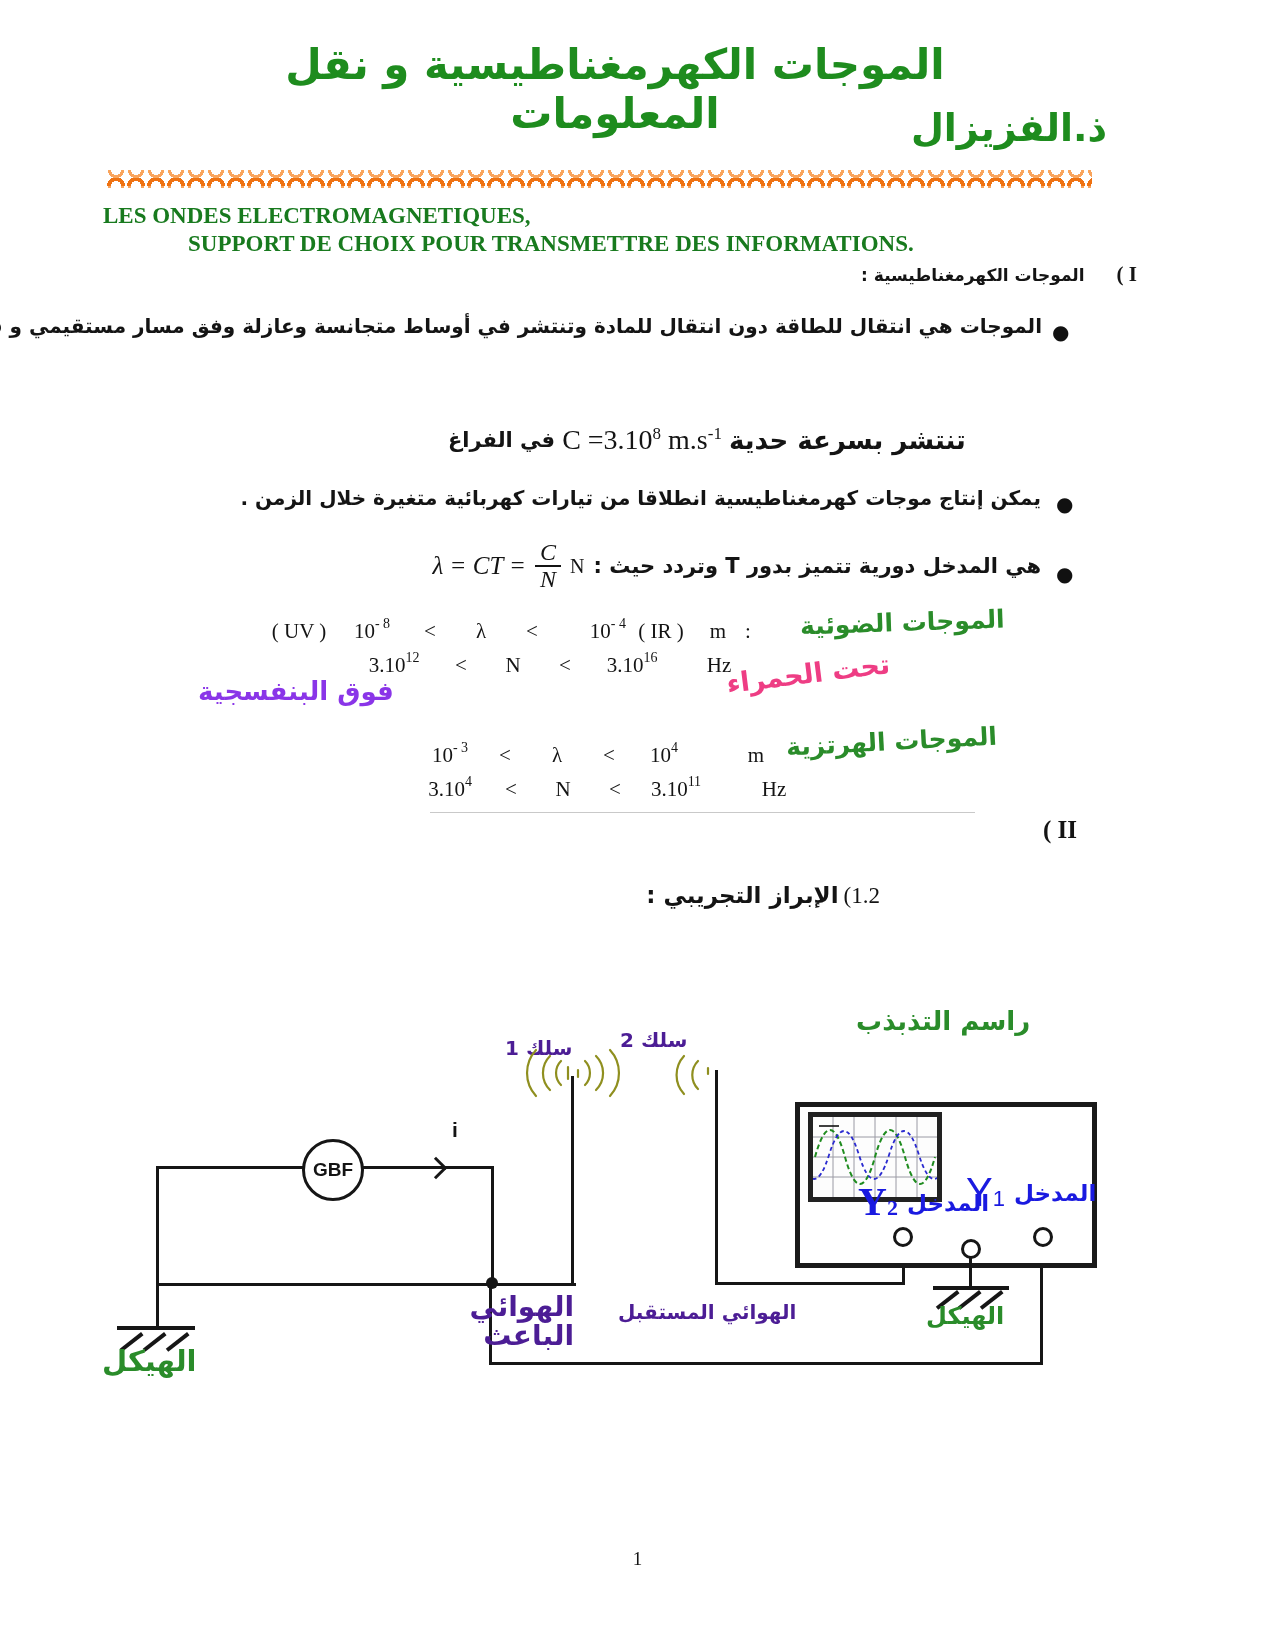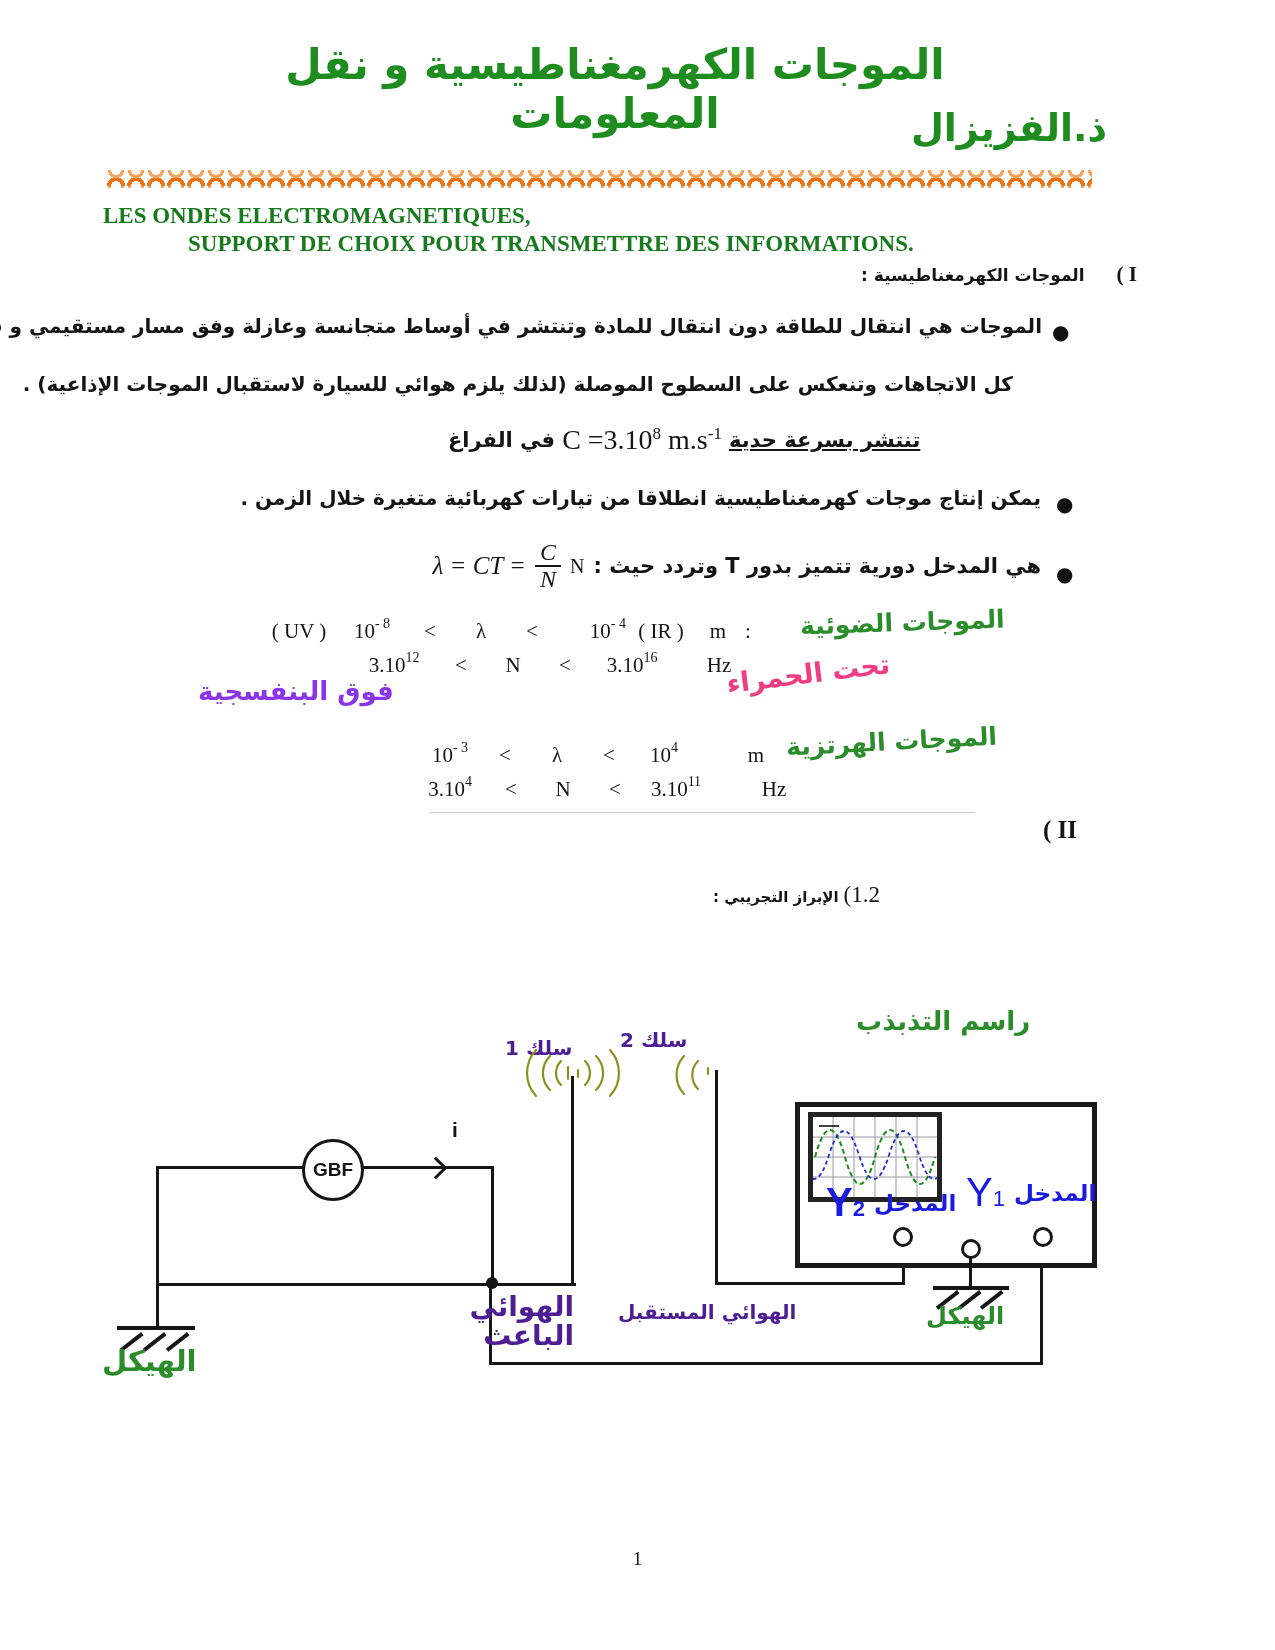--- a/index.html
+++ b/index.html
@@ -49,26 +49,25 @@
   <div class="abs fr" style="left:103px;top:203px;">LES ONDES ELECTROMAGNETIQUES,</div>
   <div class="abs fr" style="left:188px;top:231px;">SUPPORT DE CHOIX POUR TRANSMETTRE DES INFORMATIONS.</div>
 
   <div class="abs secrow" style="right:138px;top:262px;gap:32px;">
     <span class="ar" dir="rtl" style="font-size:17px;">الموجات الكهرمغناطيسية :</span>
     <span class="serif" style="font-size:21px;font-weight:bold;">( I</span>
   </div>
 
   <div class="abs bullet-dot" style="left:1052px;top:320px;">●</div>
   <div class="abs ar nowrap" dir="rtl" style="right:233px;top:314px;font-size:20px;">الموجات هي انتقال للطاقة دون انتقال للمادة وتنتشر في أوساط متجانسة وعازلة وفق مسار مستقيمي و في</div>
-  <div class="abs ar nowrap" dir="rtl" style="right:262px;top:372px;font-size:20px;">كل الاتجاهات وتنعكس على السطوح الموصلة (لذلك يلزم هوائي للسيارة لاستقبال الموجات الإذاعية) .</div>
 
   <div class="abs" style="left:448px;top:424px;display:flex;align-items:center;gap:7px;">
     <span class="ar" dir="rtl" style="font-size:21px;">في الفراغ</span>
     <span class="serif nowrap" style="font-size:28px;"><span>C =3.10</span><span class="sup" style="font-size:17px;">8</span> <span>m.s</span><span class="sup" style="font-size:17px;">-1</span></span>
-    <span class="ar" dir="rtl" style="font-size:21px;text-decoration:underline;">تنتشر بسرعة حدية</span>
+    <span class="ar" dir="rtl" style="font-size:26px;">تنتشر بسرعة حدية</span>
   </div>
 
   <div class="abs bullet-dot" style="left:1056px;top:492px;">●</div>
   <div class="abs ar nowrap" dir="rtl" style="right:234px;top:486px;font-size:20px;">يمكن إنتاج موجات كهرمغناطيسية انطلاقا من تيارات كهربائية متغيرة خلال الزمن .</div>
 
   <div class="abs bullet-dot" style="left:1056px;top:562px;">●</div>
   <div class="abs" style="right:234px;top:540px;display:flex;align-items:center;gap:9px;">
     <span class="serif" style="font-size:25px;font-style:italic;">λ = CT =</span>
     <span class="frac">
       <span class="num">C</span>
@@ -118,21 +117,21 @@
     <span class="cell" style="width:120px;">Hz</span>
   </div>
   <div class="abs hand green-hand" dir="rtl" style="left:786px;top:727px;font-size:25px;transform:rotate(-3deg);">الموجات الهرتزية</div>
   <div class="abs" style="left:430px;top:812px;width:545px;height:1px;background:#c9c9c9;"></div>
 
   <div class="abs secrow" style="right:198px;top:816px;">
     <span class="serif" style="font-size:25px;font-weight:bold;">( II</span>
   </div>
 
   <div class="abs secrow" style="right:395px;top:882px;">
-    <span class="ar" dir="rtl" style="font-size:15px;">الإبراز التجريبي :</span>
+    <span class="ar" dir="rtl" style="font-size:23px;">الإبراز التجريبي :</span>
     <span class="serif" style="font-size:23px;">(1.2</span>
   </div>
 
   <div class="abs hand green-hand" dir="rtl" style="left:856px;top:1006px;font-size:26px;">راسم التذبذب</div>
   <div class="abs hand orange" dir="rtl" style="left:505px;top:1036px;font-size:20px;">سلك 1</div>
   <div class="abs hand orange" dir="rtl" style="left:620px;top:1028px;font-size:20px;">سلك 2</div>
 
   <svg class="abs" style="left:508px;top:1048px;" width="130" height="52" viewBox="0 0 130 52">
     <g stroke="#8f8f1f" stroke-width="2.2" fill="none" stroke-linecap="round">
       <path d="M28,2 a34,34 0 0,0 0,46"></path>
@@ -194,21 +193,21 @@
           <line x1="0" y1="40" x2="124" y2="40"></line>
         <line x1="0" y1="60" x2="124" y2="60"></line>
       </g>
       <line x1="6" y1="9" x2="26" y2="9" stroke="#111" stroke-width="1.6"></line>
       <path d="M2,40 C12,4 22,4 32,40 S52,76 62,40 S82,4 92,40 S112,76 122,40" fill="none" stroke="#1f8c1f" stroke-width="2" stroke-dasharray="5 3"></path>
       <path d="M-14,38 C-4,70 6,70 16,38 S36,6 46,38 S66,70 76,38 S96,6 106,38 S126,70 136,38" fill="none" stroke="#2a2ad0" stroke-width="1.8" stroke-dasharray="4 3"></path>
     </svg>
   </div>
 
   <div class="abs" style="left:826px;top:1182px;display:flex;align-items:flex-start;gap:9px;z-index:3;">
-    <span class="blue" style="font-family:Liberation Sans, sans-serif;font-weight:bold;font-size:40px;line-height:1;"><span>Y</span><span style="font-size:22px;">2</span></span>
+    <span class="blue" style="font-family:Liberation Serif, serif;font-weight:bold;font-size:40px;line-height:1;margin-left:32px;"><span>Y</span><span style="font-size:22px;">2</span></span>
     <span class="ar blue" dir="rtl" style="font-size:23px;margin-top:8px;">المدخل</span>
   </div>
   <div class="abs" style="left:966px;top:1172px;display:flex;align-items:flex-start;gap:9px;z-index:3;">
     <span class="blue" style="font-family:'Liberation Sans','DejaVu Sans',sans-serif;font-weight:normal;font-size:40px;line-height:1;"><span>Y</span><span style="font-size:22px;">1</span></span>
     <span class="ar blue" dir="rtl" style="font-size:23px;margin-top:8px;">المدخل</span>
   </div>
 
   <div class="terminal" style="left:893px;top:1227px;z-index:3;"></div>
   <div class="terminal" style="left:961px;top:1239px;z-index:3;"></div>
   <div class="terminal" style="left:1033px;top:1227px;z-index:3;"></div>

